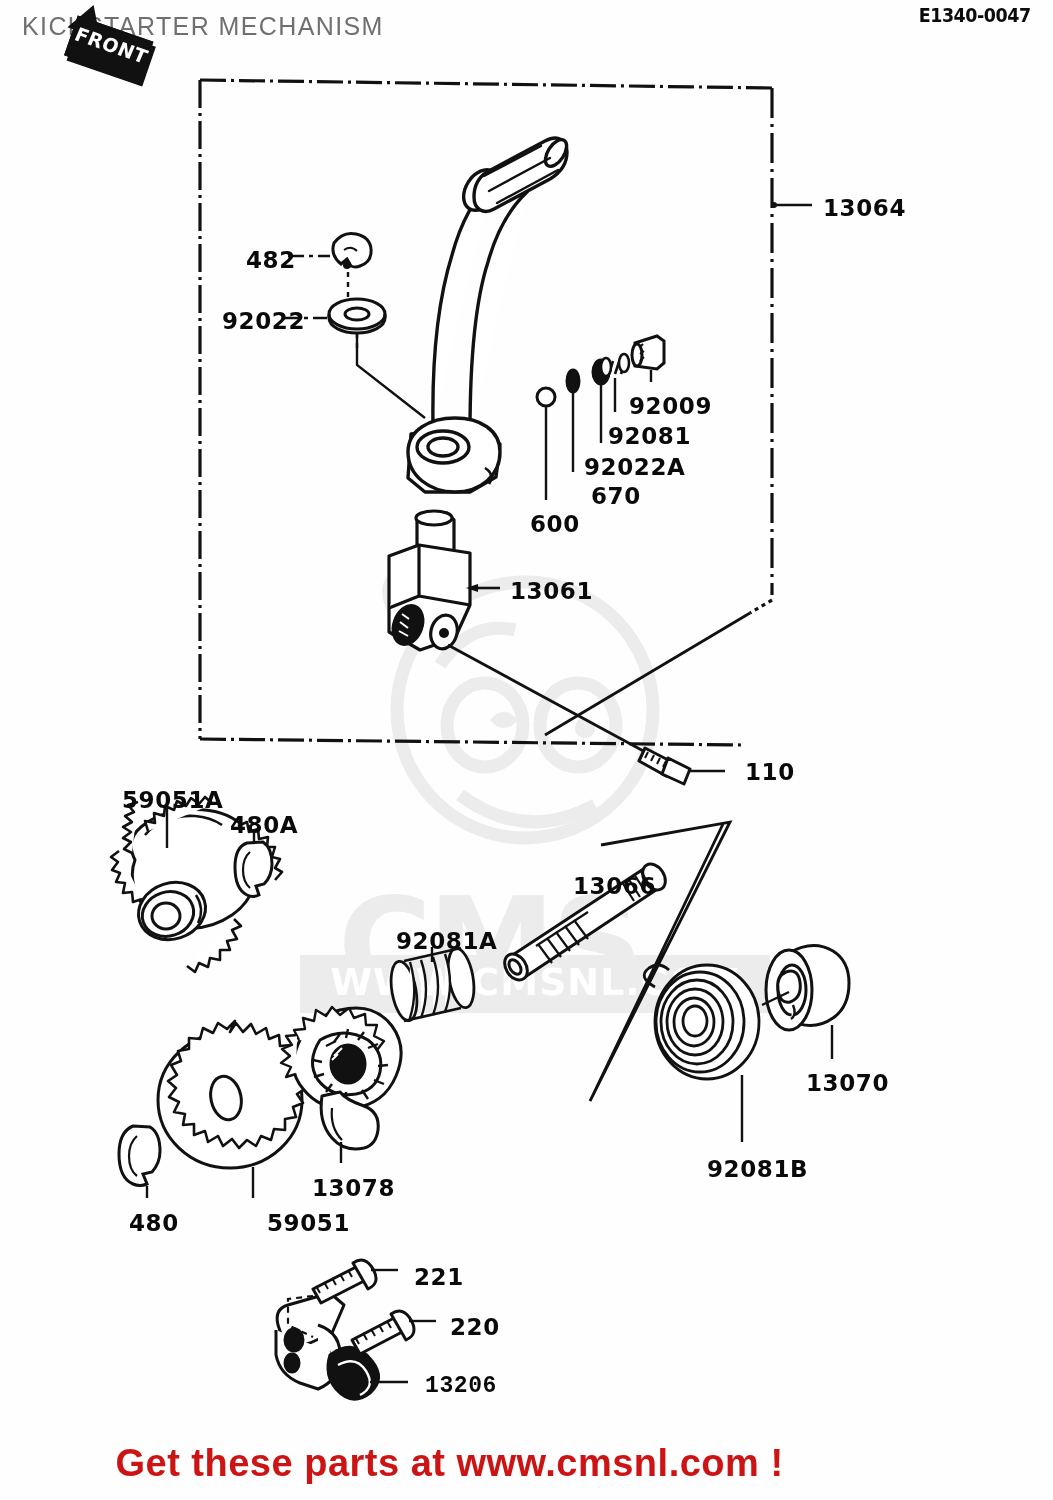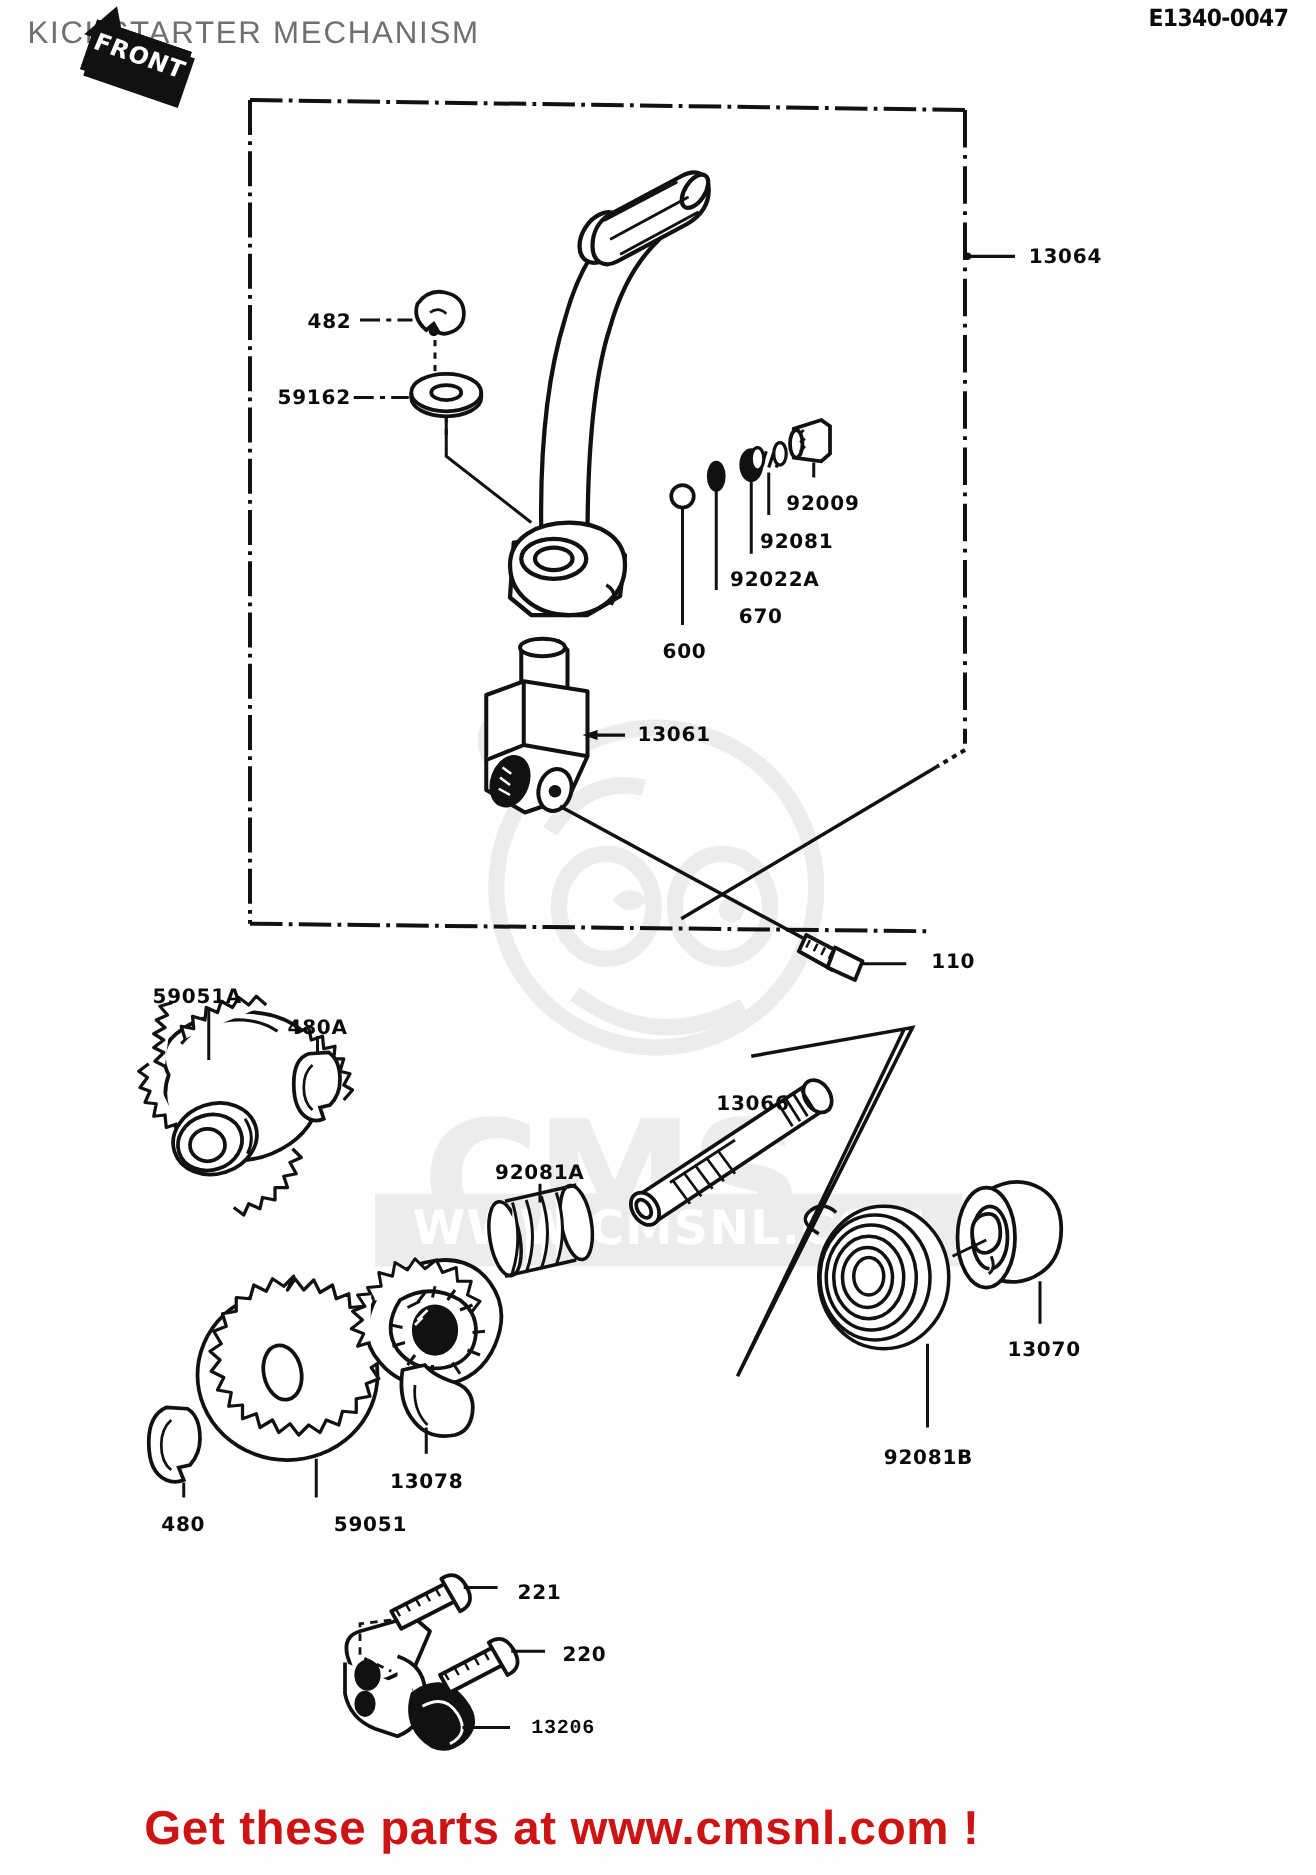--- a/index.html
+++ b/index.html
@@ -121,21 +121,21 @@
     position: absolute;
     left: 0; top: 0;
     width: 1053px; height: 1500px;
     z-index: 2;
   }
 
   
   .plabel {
     position: absolute;
     font-family: "DejaVu Sans", sans-serif;
-    font-size: 16px;
+    font-size: 23px;
     font-weight: bold;
     color: #0a0a0a;
     letter-spacing: 0.6px;
     white-space: nowrap;
     z-index: 4;
   }
 
   
   #footer-cta {
     position: absolute;
@@ -460,21 +460,21 @@
       <path d="M391 1314 q12 -8 20 6 q8 14 -5 20 Z"></path>
       <line x1="409" y1="1321" x2="436" y2="1321" stroke-width="2.4"></line>
     </g>
     <g stroke="#111" stroke-width="2.2" fill="none" stroke-dasharray="6 5">
       <path d="M352 1347 L330 1352"></path>
     </g>
 
   </svg>
 
   <div class="plabel" style="left:246px; top:247px;">482</div>
-  <div class="plabel" style="left:222px; top:308px;">59162</div>
+  <div class="plabel" style="left:222px; top:308px;">92022</div>
   <div class="plabel" style="left:823px; top:195px;">13064</div>
   <div class="plabel" style="left:629px; top:393px;">92009</div>
   <div class="plabel" style="left:608px; top:423px;">92081</div>
   <div class="plabel" style="left:584px; top:454px;">92022A</div>
   <div class="plabel" style="left:555px; top:483px;margin-left:36px;">670</div>
   <div class="plabel" style="left:530px; top:511px;">600</div>
   <div class="plabel" style="left:510px; top:578px;">13061</div>
   <div class="plabel" style="left:745px; top:759px;">110</div>
   <div class="plabel" style="left:122px; top:787px;">59051A</div>
   <div class="plabel" style="left:230px; top:812px;">480A</div>

